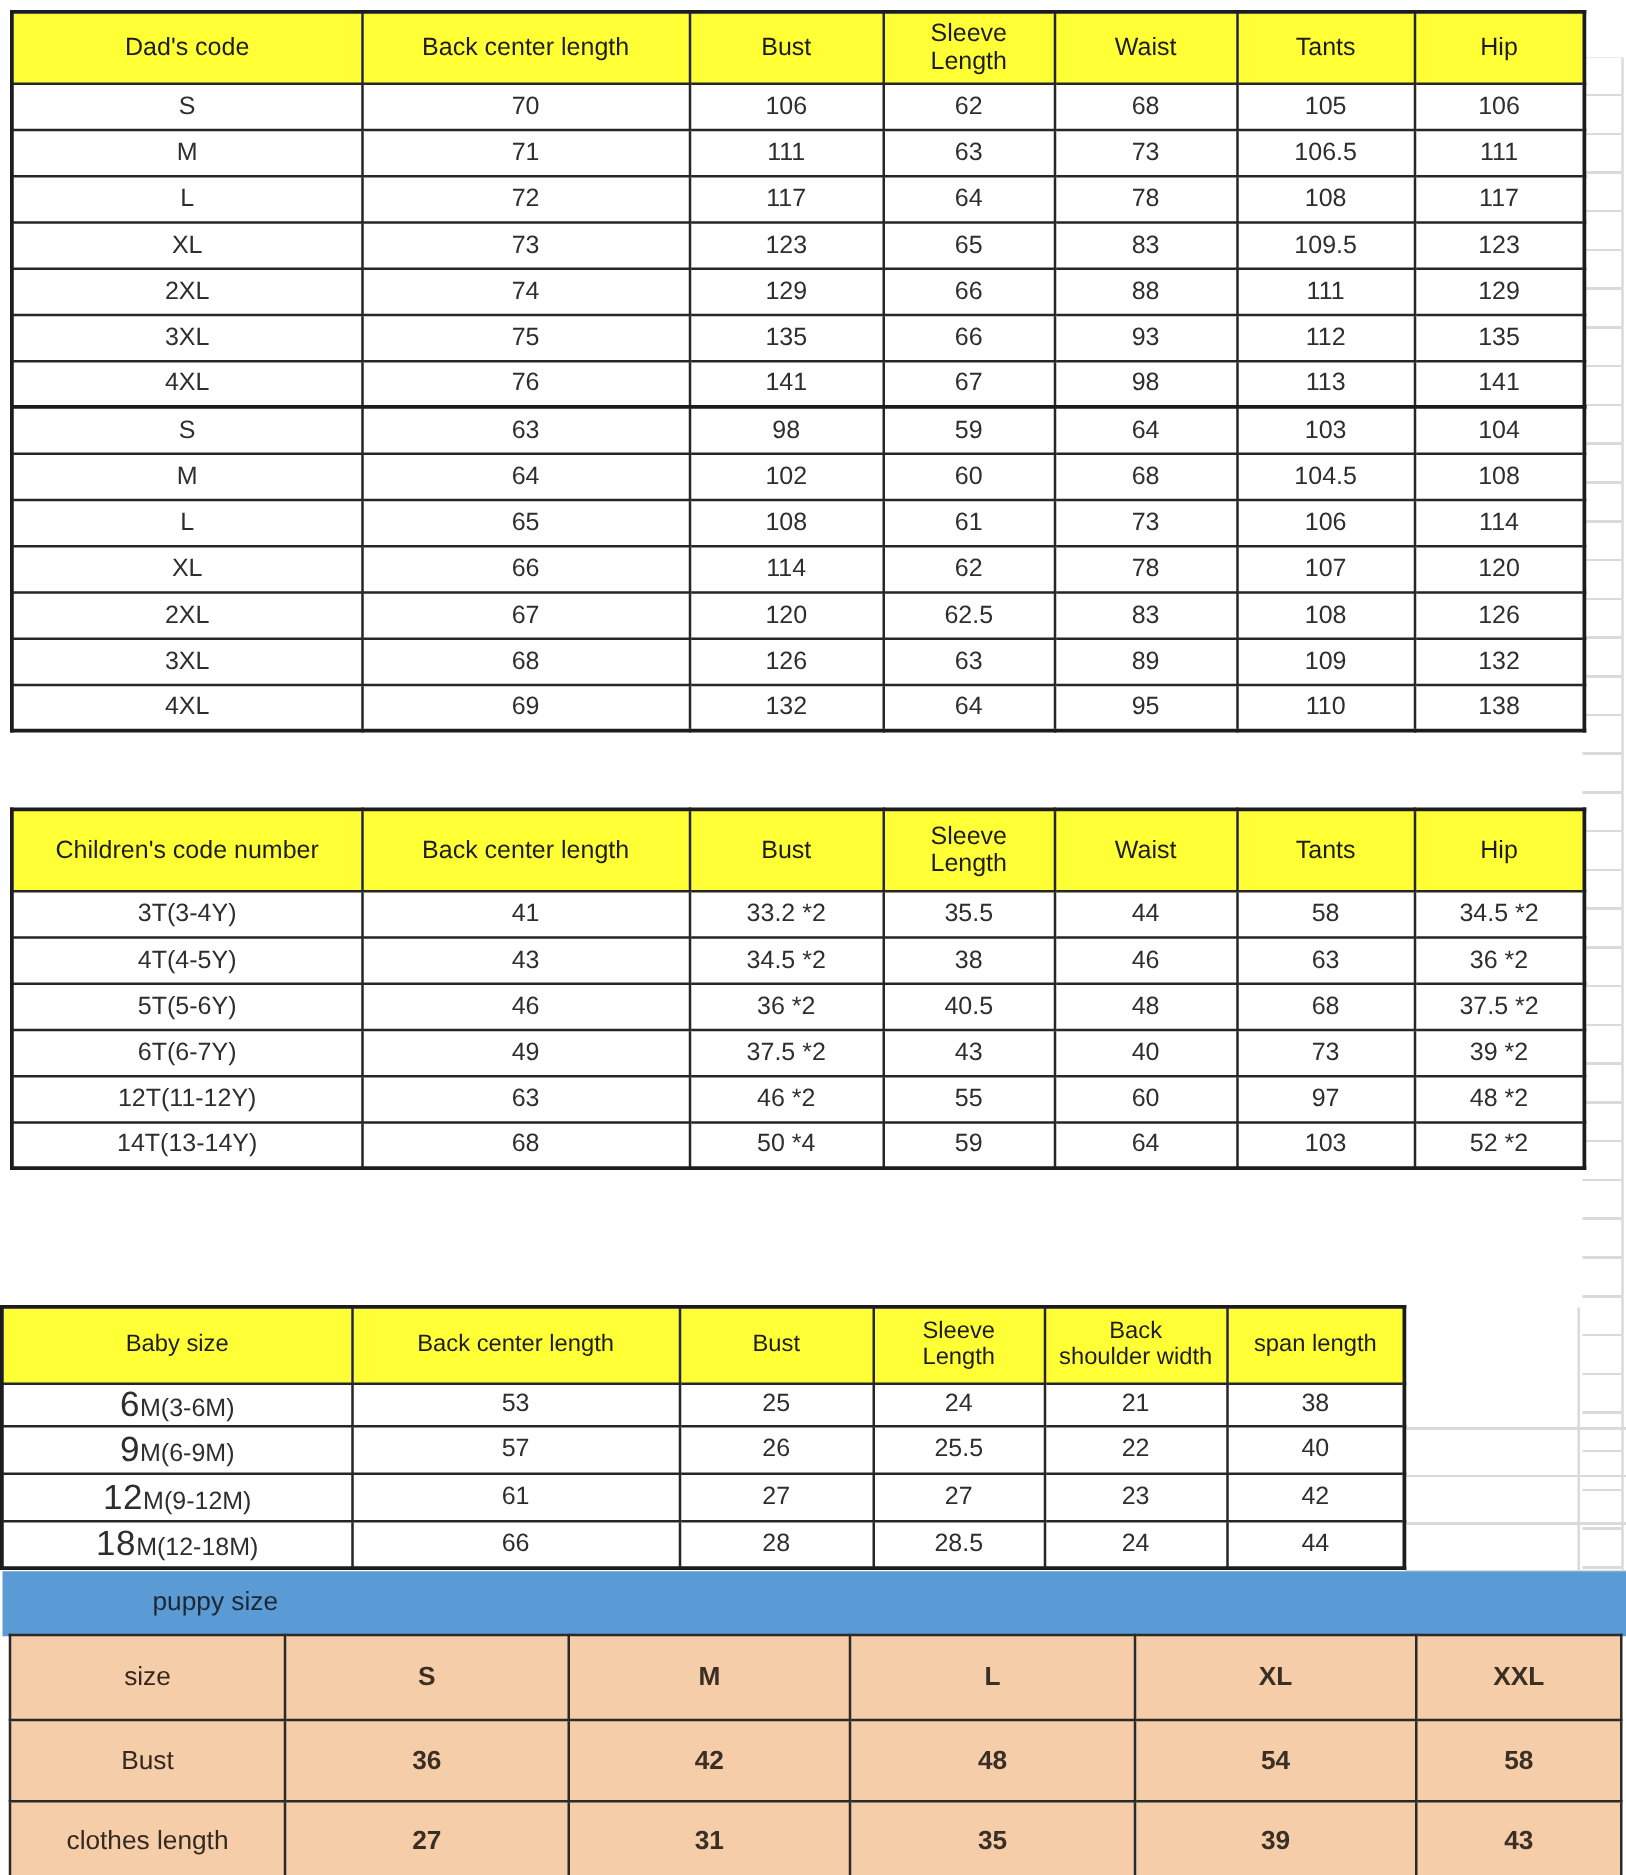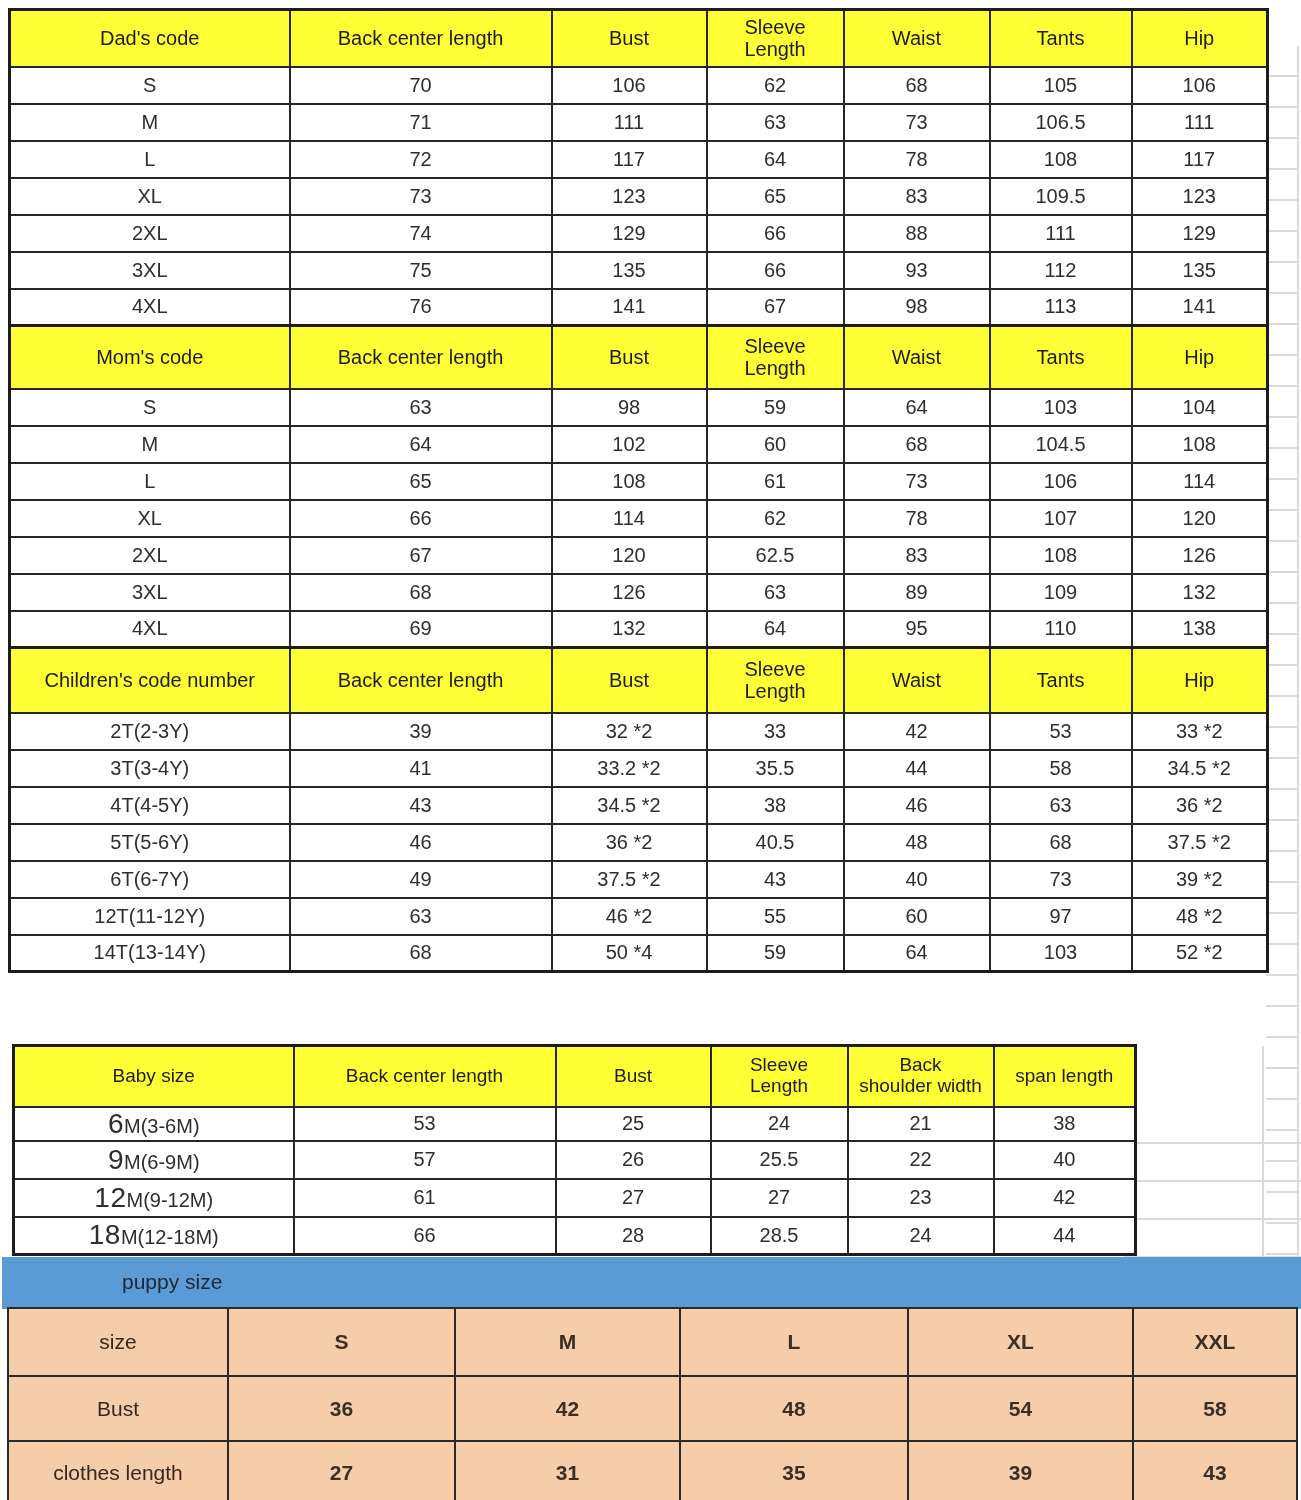--- a/index.html
+++ b/index.html
@@ -142,30 +142,20 @@
       <colgroup>
         <col style="width:280px">
         <col style="width:262px">
         <col style="width:155px">
         <col style="width:137px">
         <col style="width:146px">
         <col style="width:142px">
         <col style="width:136px">
       </colgroup>
       <tbody>
-        <tr style="height:63px">
-          <th>Mom's code</th>
-          <th>Back center length</th>
-          <th>Bust</th>
-          <th>Sleeve
-Length</th>
-          <th>Waist</th>
-          <th>Tants</th>
-          <th>Hip</th>
-        </tr>
         <tr style="height:37px">
           <td class="c-black">S</td>
           <td class="c-black">63</td>
           <td class="c-black">98</td>
           <td class="c-black">59</td>
           <td class="c-black">64</td>
           <td class="c-black">103</td>
           <td class="c-black hip-cell">104</td>
         </tr>
         <tr style="height:37px">
@@ -239,29 +229,20 @@
           <th>Children's code number</th>
           <th>Back center length</th>
           <th>Bust</th>
           <th>Sleeve
 Length</th>
           <th>Waist</th>
           <th>Tants</th>
           <th>Hip</th>
         </tr>
         <tr style="height:37px">
-          <td class="c-blue">2T(2-3Y)</td>
-          <td class="c-blue">39</td>
-          <td class="c-blue">32 *2</td>
-          <td class="c-blue">33</td>
-          <td class="c-blue">42</td>
-          <td class="c-blue">53</td>
-          <td class="c-blue hip-cell">33 *2</td>
-        </tr>
-        <tr style="height:37px">
           <td class="c-blue">3T(3-4Y)</td>
           <td class="c-blue">41</td>
           <td class="c-blue">33.2 *2</td>
           <td class="c-blue">35.5</td>
           <td class="c-blue">44</td>
           <td class="c-blue">58</td>
           <td class="c-blue hip-cell">34.5 *2</td>
         </tr>
         <tr style="height:37px">
           <td class="c-blue">4T(4-5Y)</td>
@@ -303,21 +284,21 @@
           <td class="c-red">14T(13-14Y)</td>
           <td class="c-red">68</td>
           <td class="c-red">50 *4</td>
           <td class="c-red">59</td>
           <td class="c-red">64</td>
           <td class="c-red">103</td>
           <td class="c-red hip-cell">52 *2</td>
         </tr>
       </tbody>
     </table>
-  <table class="sz" id="baby-table" style="left:12px;top:1044px;">
+  <table class="sz" id="baby-table" style="left:0;top:1044px;">
       <colgroup>
         <col style="width:280px">
         <col style="width:262px">
         <col style="width:155px">
         <col style="width:137px">
         <col style="width:146px">
         <col style="width:142px">
       </colgroup>
       <tbody>
         <tr style="height:61px">

